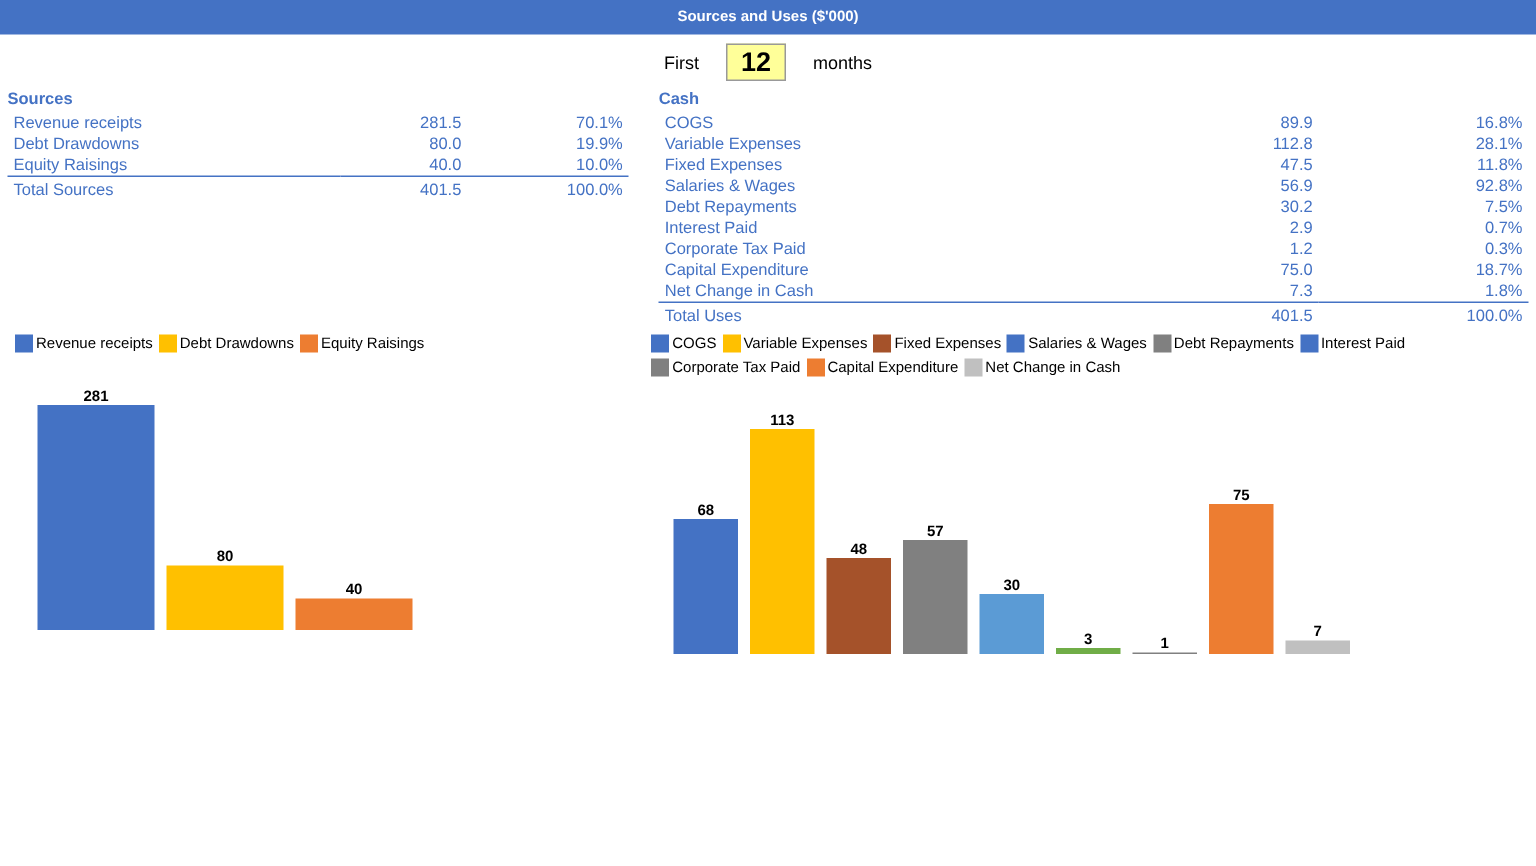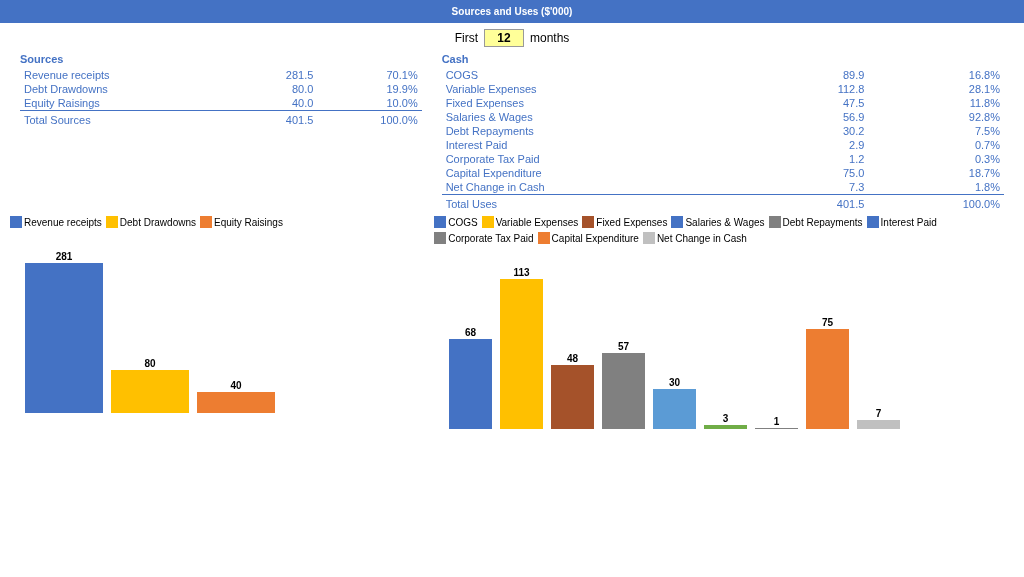--- a/index.html
+++ b/index.html
@@ -1,23 +1,23 @@
 <!DOCTYPE html>
 <html><head>
   <meta charset="utf-8">
   <style>
     * { margin: 0; padding: 0; box-sizing: border-box; }
     body { font-family: Arial, sans-serif; font-size: 11px; background: #fff; width: 1024px; height: 577px; overflow: hidden; }
 
     .header { background: #4472C4; color: white; text-align: center; padding: 6px 0; font-size: 10px; font-weight: bold; }
 
-    .months-row { display: flex; align-items: center; justify-content: center; gap: 6px; padding: 6px 0; font-size: 12px; }
-    .months-input { border: 1px solid #999; background: #FFFF99; width: 40px; text-align: center; font-size: 12px; font-weight: bold; padding: 1px 3px; }
-
-    .main-content { display: flex; padding: 0 20px; gap: 20px; }
+    .months-row { display: flex; align-items: center; justify-content: center; gap: 18px; padding: 6px 0; font-size: 12px; }
+    .months-input { border: 1px solid #999; background: #FFFF99; width: 40px; text-align: center; font-size: 18px; font-weight: bold; padding: 1px 3px; }
+
+    .main-content { display: flex; padding: 0 5px; gap: 20px; }
 
     .left-panel { flex: 1; }
     .right-panel { flex: 1.4; }
 
     .section-title { color: #4472C4; font-weight: bold; font-size: 11px; margin-bottom: 3px; }
 
     .data-table { width: 100%; border-collapse: collapse; }
     .data-table td { padding: 1px 4px; font-size: 11px; }
     .data-table .label { color: #4472C4; }
     .data-table .value { text-align: right; color: #4472C4; }

